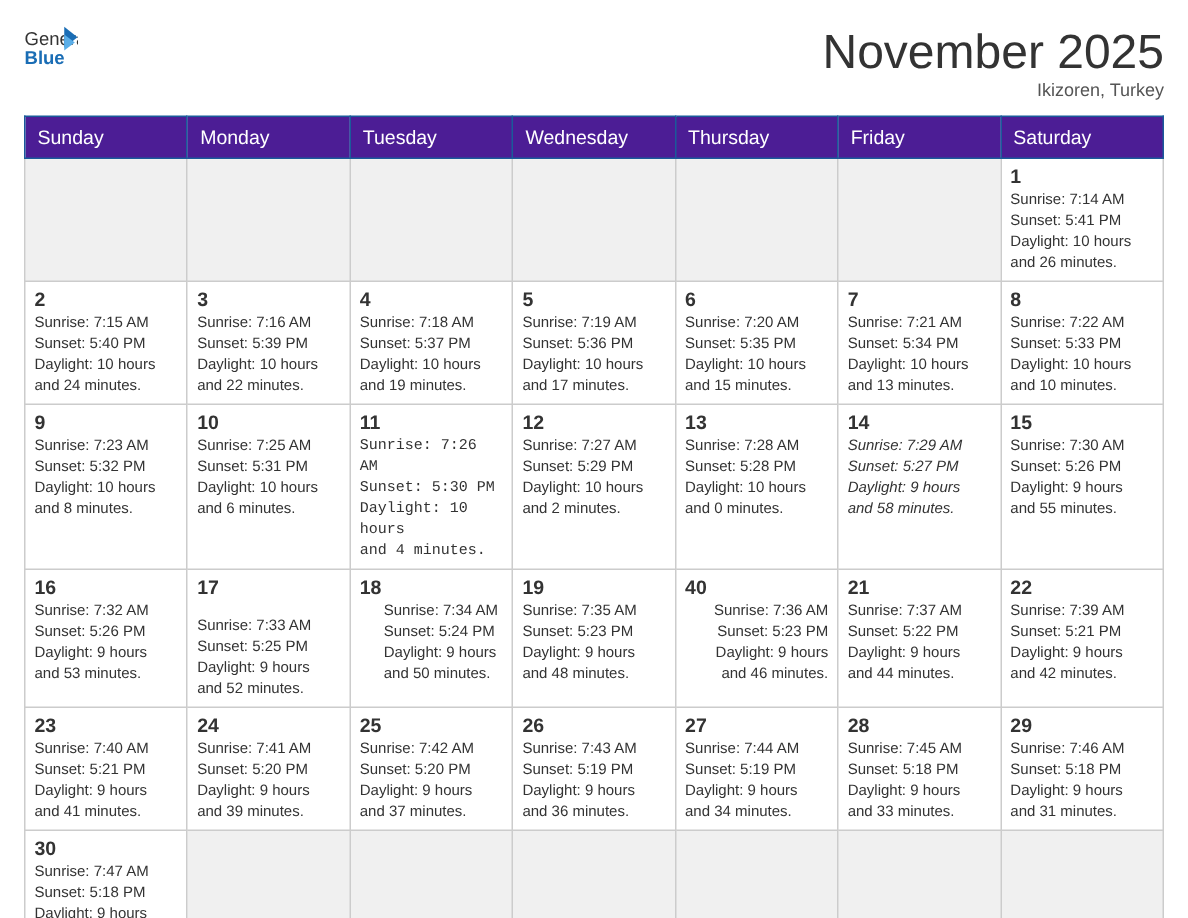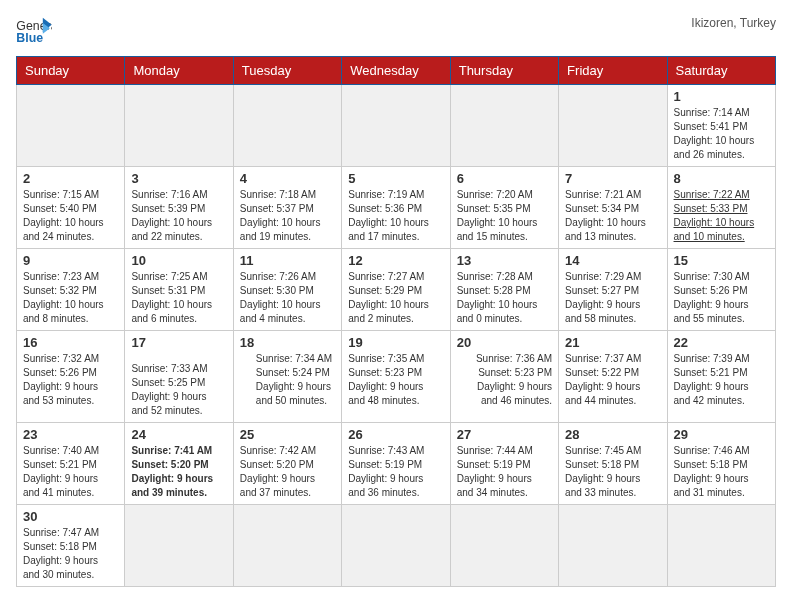--- a/index.html
+++ b/index.html
@@ -36,21 +36,21 @@
     .location {
       font-size: 12px;
       color: #555;
     }
     .calendar {
       width: 100%;
       border-collapse: collapse;
       border: 1px solid #ccc;
     }
     .calendar th {
-      background: #b91c1c;
+      background: #4c1d95;
       color: #fff;
       text-align: left;
       padding: 6px 8px;
       font-size: 13px;
       font-weight: normal;
       border: 1px solid #1a5a9a;
       margin-left: 28px;
     }
     .calendar td {
       vertical-align: top;
@@ -90,20 +90,21 @@
 <div class="header">
   <div class="logo">
     <svg class="logo-icon" viewBox="0 0 40 34">
       <text x="0" y="16" font-size="14" fill="#333" font-family="Arial">General</text>
       <text x="0" y="30" font-size="14" fill="#1a6db5" font-weight="bold" font-family="Arial">Blue</text>
       <polygon points="30,2 40,10 30,18" fill="#1a6db5"></polygon>
       <polygon points="30,8 38,14 30,20" fill="#5aaee8"></polygon>
     </svg>
   </div>
   <div class="title-block">
+    <div class="month-title">November 2025</div>
     <div class="location">Ikizoren, Turkey</div>
   </div>
 </div>
 
 <table class="calendar">
   <thead>
     <tr>
     <th>Sunday</th>
         <th>Monday</th>
         <th>Tuesday</th>
@@ -167,21 +168,21 @@
         </td>
         <td>
           <span class="day-number">7</span>
           <div class="day-info" style="white-space: pre-line;">Sunrise: 7:21 AM
 Sunset: 5:34 PM
 Daylight: 10 hours
 and 13 minutes.</div>
         </td>
         <td>
           <span class="day-number">8</span>
-          <div class="day-info" style="white-space: pre-line; text-decoration: underline;">Sunrise: 7:22 AM
+          <div class="day-info" style="white-space: pre-line;">Sunrise: 7:22 AM
 Sunset: 5:33 PM
 Daylight: 10 hours
 and 10 minutes.</div>
         </td>
       </tr>
       <tr class="week-row">
         <td>
           <span class="day-number">9</span>
           <div class="day-info" style="white-space: pre-line;">Sunrise: 7:23 AM
 Sunset: 5:32 PM
@@ -190,42 +191,42 @@
         </td>
         <td>
           <span class="day-number">10</span>
           <div class="day-info" style="white-space: pre-line;">Sunrise: 7:25 AM
 Sunset: 5:31 PM
 Daylight: 10 hours
 and 6 minutes.</div>
         </td>
         <td>
           <span class="day-number">11</span>
-          <div class="day-info" style="white-space: pre-line;">Sunrise: 7:26 AM
+          <div class="day-info" style="white-space: pre-line; font-family: Liberation Mono, monospace;">Sunrise: 7:26 AM
 Sunset: 5:30 PM
 Daylight: 10 hours
 and 4 minutes.</div>
         </td>
         <td>
           <span class="day-number">12</span>
           <div class="day-info" style="white-space: pre-line;">Sunrise: 7:27 AM
 Sunset: 5:29 PM
 Daylight: 10 hours
 and 2 minutes.</div>
         </td>
         <td>
           <span class="day-number">13</span>
           <div class="day-info" style="white-space: pre-line;">Sunrise: 7:28 AM
 Sunset: 5:28 PM
 Daylight: 10 hours
 and 0 minutes.</div>
         </td>
         <td>
           <span class="day-number">14</span>
-          <div class="day-info" style="white-space: pre-line;">Sunrise: 7:29 AM
+          <div class="day-info" style="white-space: pre-line; font-style: italic;">Sunrise: 7:29 AM
 Sunset: 5:27 PM
 Daylight: 9 hours
 and 58 minutes.</div>
         </td>
         <td>
           <span class="day-number">15</span>
           <div class="day-info" style="white-space: pre-line;">Sunrise: 7:30 AM
 Sunset: 5:26 PM
 Daylight: 9 hours
 and 55 minutes.</div>
@@ -254,21 +255,21 @@
 and 50 minutes.</div>
         </td>
         <td>
           <span class="day-number">19</span>
           <div class="day-info" style="white-space: pre-line;">Sunrise: 7:35 AM
 Sunset: 5:23 PM
 Daylight: 9 hours
 and 48 minutes.</div>
         </td>
         <td>
-          <span class="day-number">20</span>
+          <span class="day-number">40</span>
           <div class="day-info" style="white-space: pre-line; text-align: right;">Sunrise: 7:36 AM
 Sunset: 5:23 PM
 Daylight: 9 hours
 and 46 minutes.</div>
         </td>
         <td>
           <span class="day-number">21</span>
           <div class="day-info" style="white-space: pre-line;">Sunrise: 7:37 AM
 Sunset: 5:22 PM
 Daylight: 9 hours
@@ -285,21 +286,21 @@
       <tr class="week-row">
         <td>
           <span class="day-number">23</span>
           <div class="day-info" style="white-space: pre-line;">Sunrise: 7:40 AM
 Sunset: 5:21 PM
 Daylight: 9 hours
 and 41 minutes.</div>
         </td>
         <td>
           <span class="day-number">24</span>
-          <div class="day-info" style="white-space: pre-line; font-weight: bold;">Sunrise: 7:41 AM
+          <div class="day-info" style="white-space: pre-line;">Sunrise: 7:41 AM
 Sunset: 5:20 PM
 Daylight: 9 hours
 and 39 minutes.</div>
         </td>
         <td>
           <span class="day-number">25</span>
           <div class="day-info" style="white-space: pre-line;">Sunrise: 7:42 AM
 Sunset: 5:20 PM
 Daylight: 9 hours
 and 37 minutes.</div>

